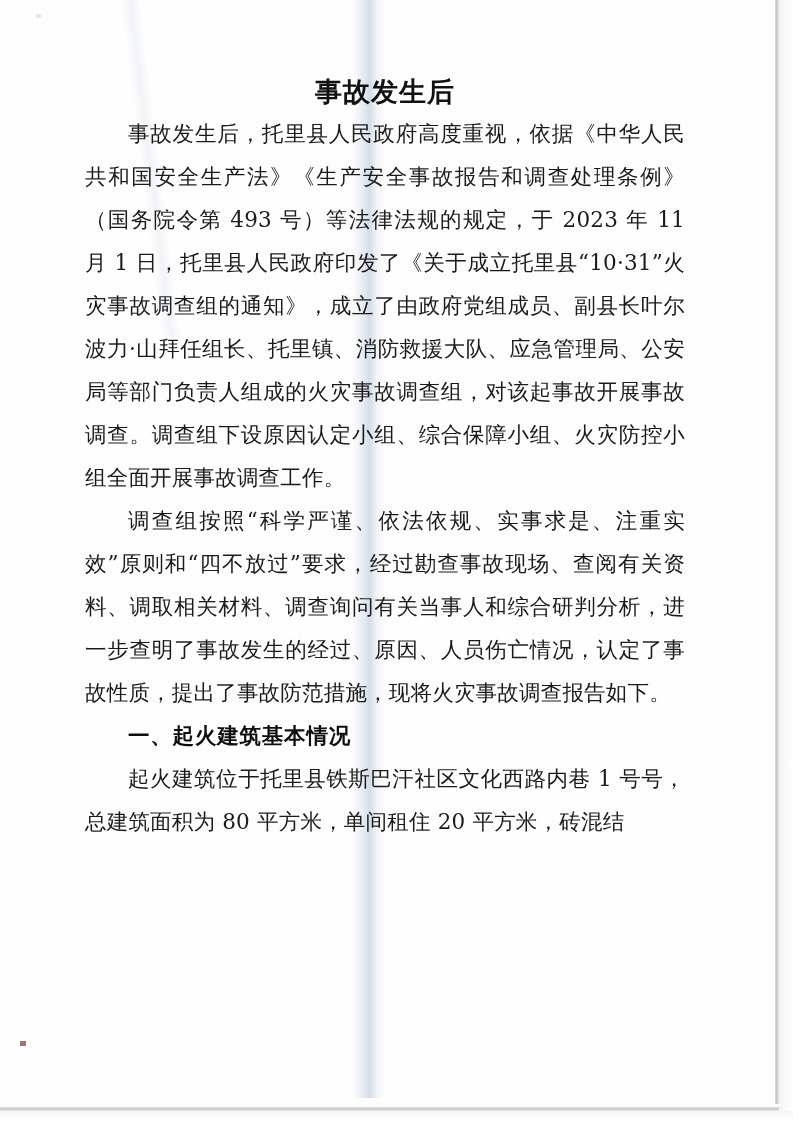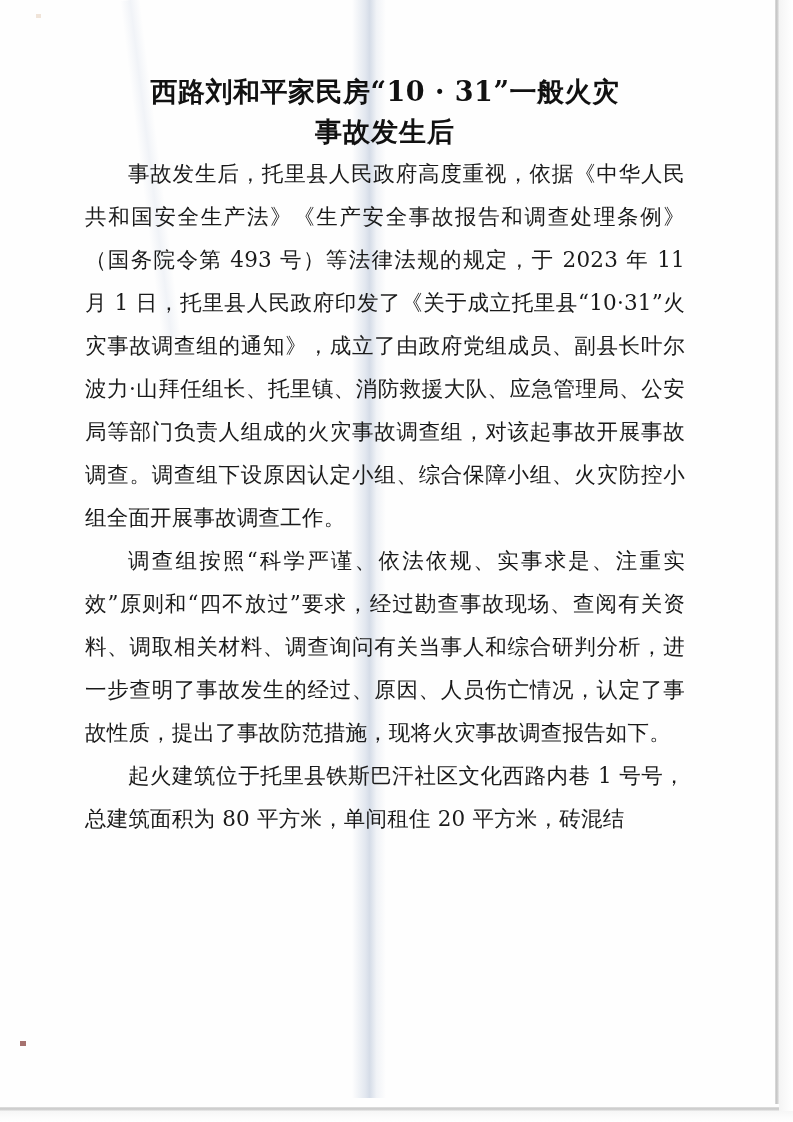--- a/index.html
+++ b/index.html
@@ -156,27 +156,27 @@
 <body>
 
 <div id="scan-page">
 
   <div class="scan-streak-2"></div>
   <div class="scan-crease"></div>
 
   <div id="doc-body">
 
     <h1 class="doc-title">
-      <span class="tline tline-2">西路刘和平家民房“10 · 31”一般火灾</span>
       <span class="tline tline-3">事故发生后</span>
     </h1>
 
     <p class="para">事故发生后，托里县人民政府高度重视，依据《中华人民共和国安全生产法》《生产安全事故报告和调查处理条例》（国务院令第 493 号）等法律法规的规定，于 2023 年 11 月 1 日，托里县人民政府印发了《关于成立托里县“10·31”火灾事故调查组的通知》，成立了由政府党组成员、副县长叶尔波力·山拜任组长、托里镇、消防救援大队、应急管理局、公安局等部门负责人组成的火灾事故调查组，对该起事故开展事故调查。调查组下设原因认定小组、综合保障小组、火灾防控小组全面开展事故调查工作。</p>
     <p class="para">调查组按照“科学严谨、依法依规、实事求是、注重实效”原则和“四不放过”要求，经过勘查事故现场、查阅有关资料、调取相关材料、调查询问有关当事人和综合研判分析，进一步查明了事故发生的经过、原因、人员伤亡情况，认定了事故性质，提出了事故防范措施，现将火灾事故调查报告如下。</p>
 
+    <h2 class="section-heading">一、起火建筑基本情况</h2>
     <p class="para">起火建筑位于托里县铁斯巴汗社区文化西路内巷 1 号号，总建筑面积为 80 平方米，单间租住 20 平方米，砖混结</p>
 
   </div>
 
   <div class="scan-speck"></div>
   <div class="scan-dot-tl"></div>
 
   <div class="page-edge-right"></div>
   <div class="page-edge-right-outer"></div>
   <div class="page-edge-bottom"></div>

